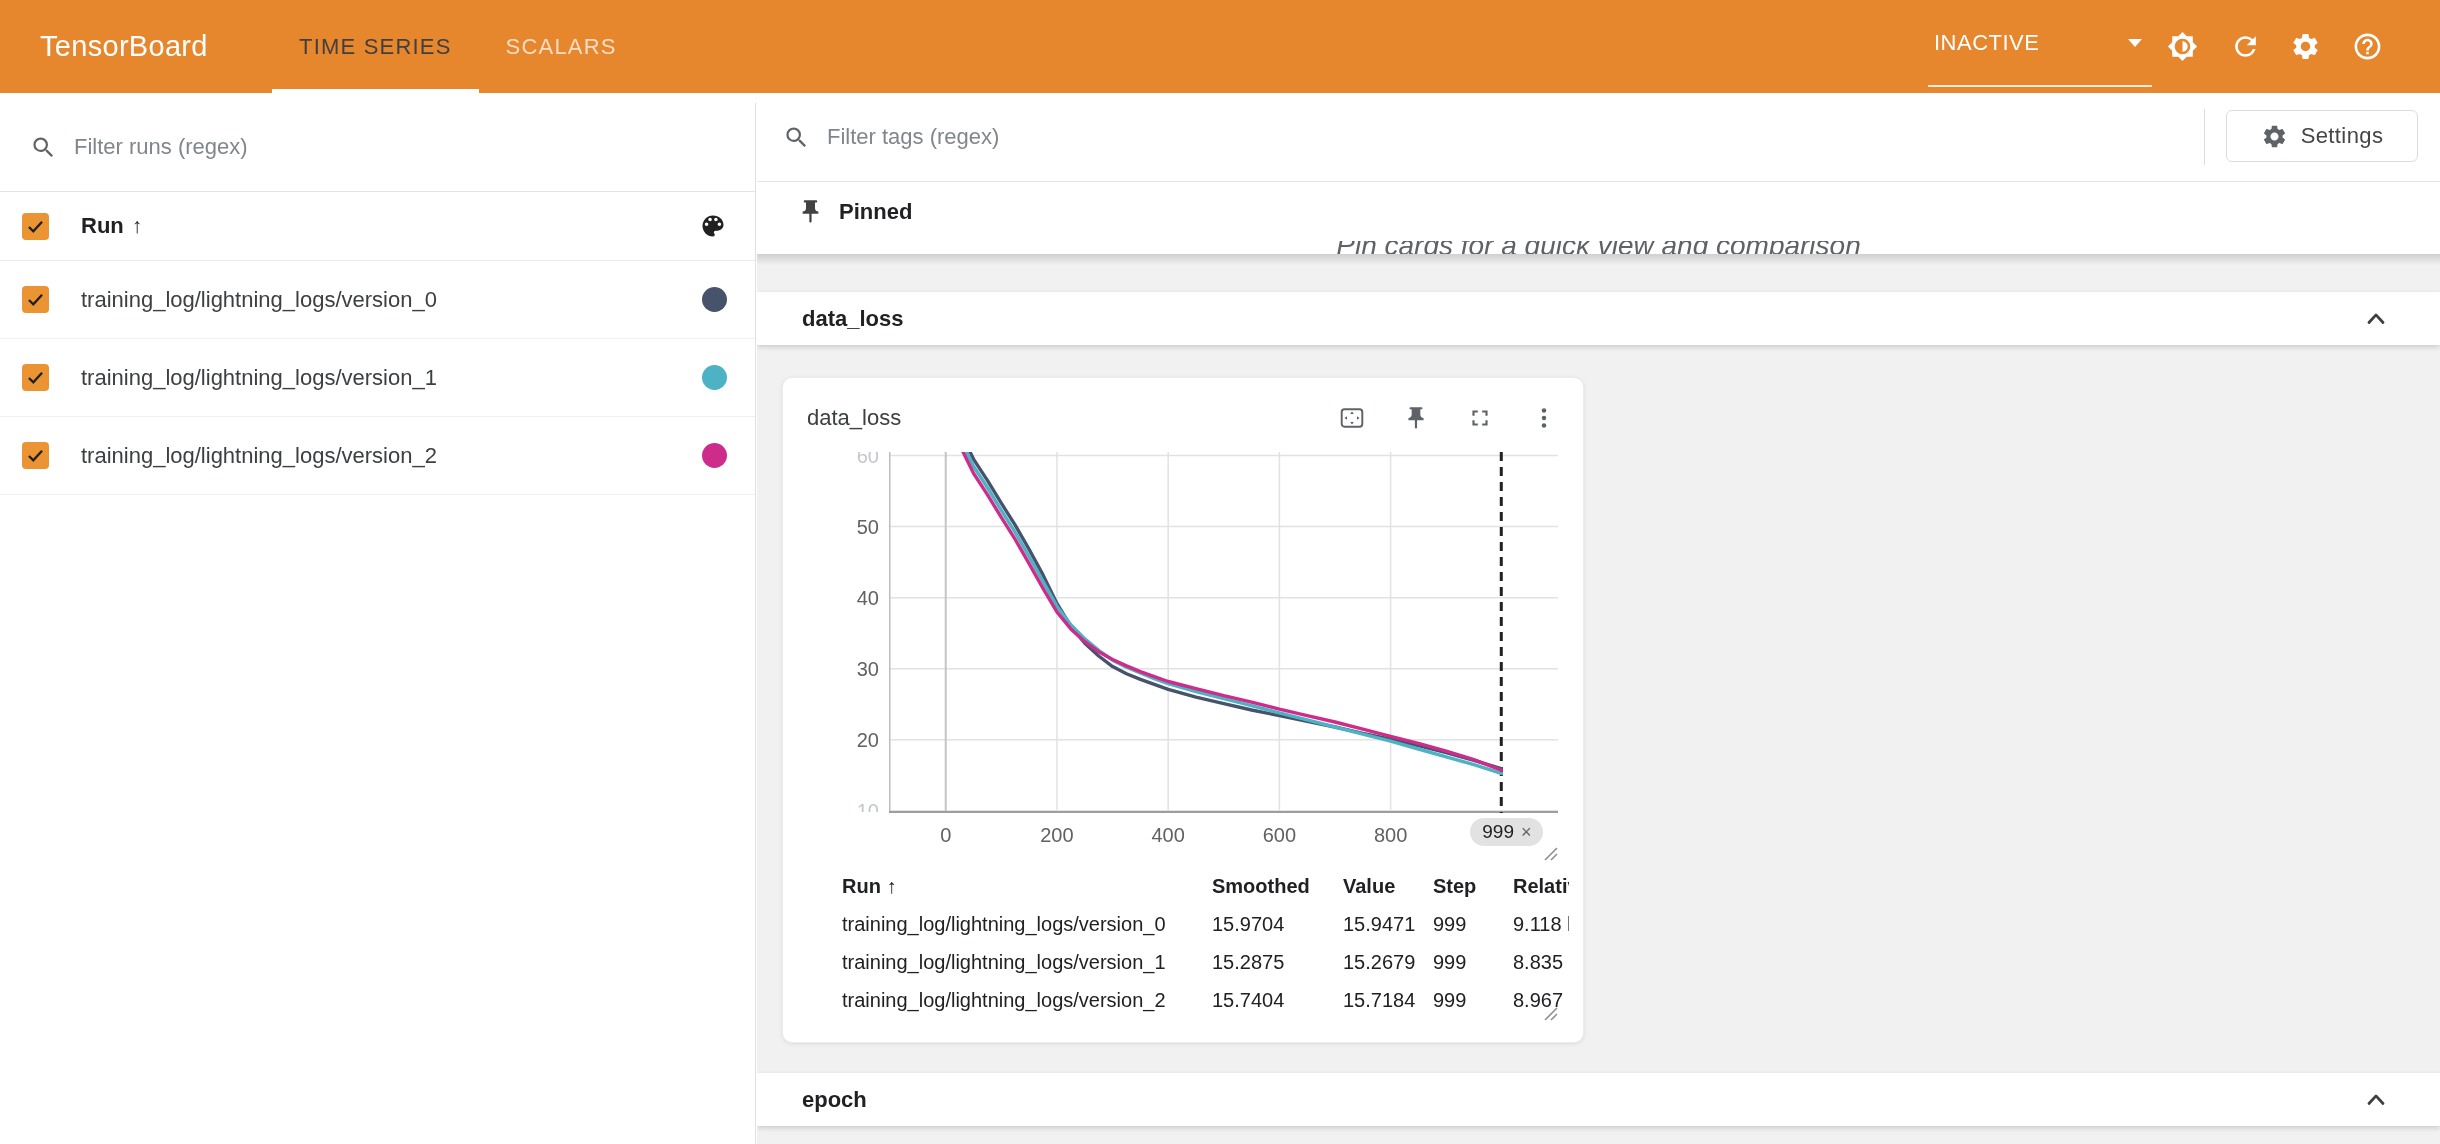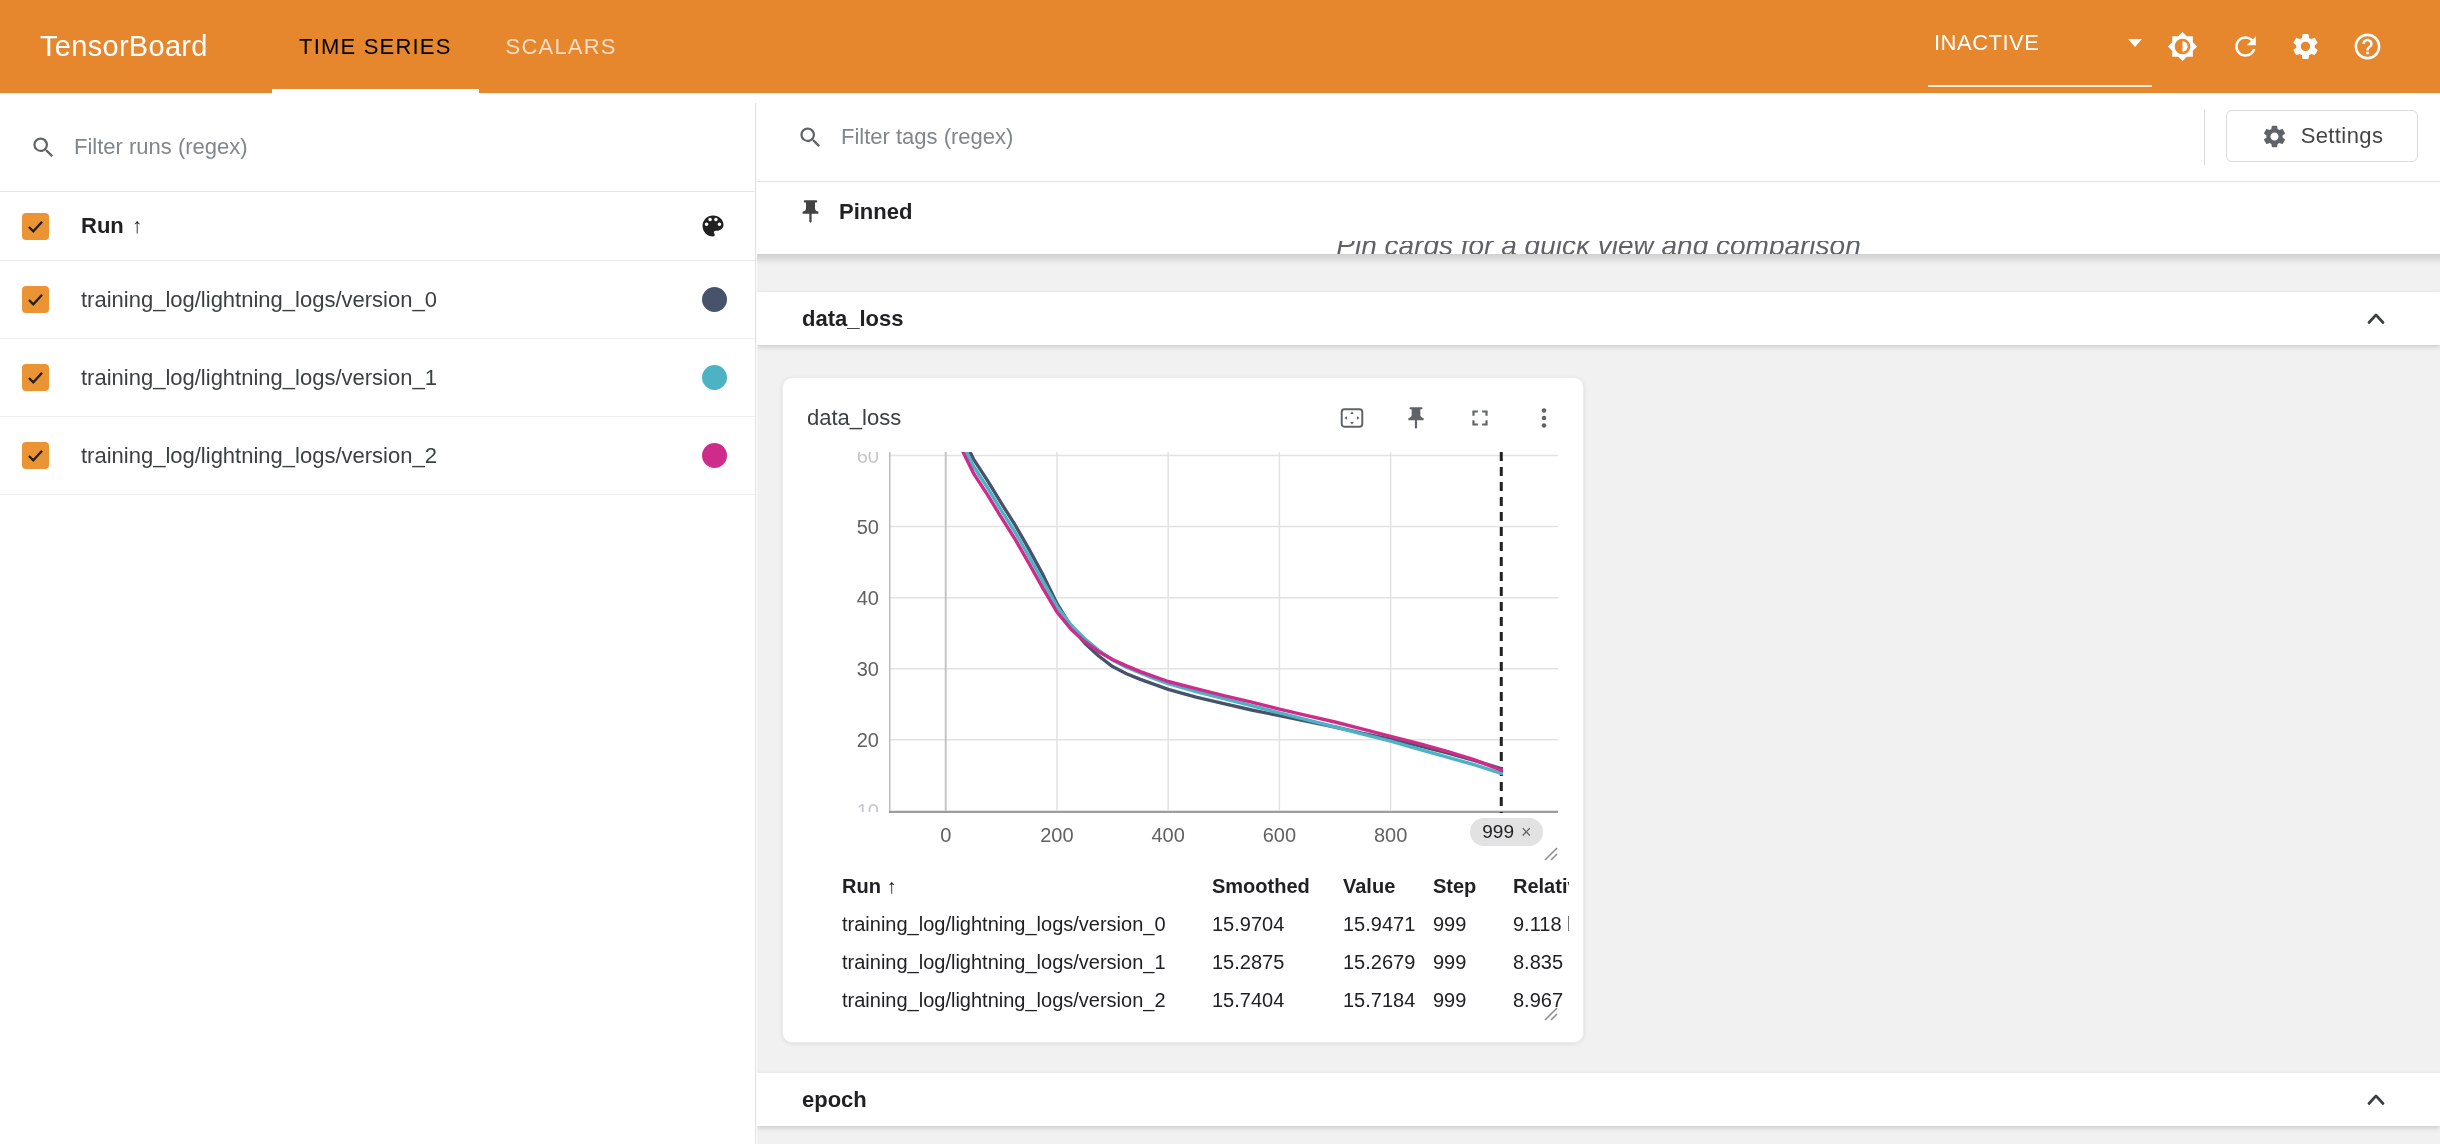--- a/index.html
+++ b/index.html
@@ -7,21 +7,21 @@
     font-family:"Liberation Sans", sans-serif; }
   #app { position:relative; width:2440px; height:1144px; }
 
   
   header { position:absolute; left:0; top:0; width:2440px; height:93px;
     background:var(--header-bg,#e6862d); color:#fff; }
   .logo { position:absolute; left:40px; top:0; line-height:93px; font-size:29px; font-weight:500; letter-spacing:.3px; }
   .tabs { position:absolute; left:272px; top:0; height:93px; display:flex; }
   .tab { position:relative; padding:0 27px; line-height:93px; font-size:22px; font-weight:500;
     letter-spacing:1.2px; color:rgba(255,255,255,.72); cursor:pointer; }
-  .tab.active { color:#000000; }
+  .tab.active { color:#404040; }
   .tab.active::after { content:""; position:absolute; left:0; right:0; bottom:0; height:4px; background:#fff; }
   .status-select { position:absolute; left:1928px; top:0; width:224px; height:87px;
     border-bottom:2px solid rgba(255,255,255,.85); display:flex; align-items:center;
     justify-content:space-between; padding:0 10px 0 6px; font-size:22px; font-weight:500; letter-spacing:.5px; }
   .caret-down { width:0; height:0; border-left:7px solid transparent; border-right:7px solid transparent;
     border-top:8px solid #fff; }
   .hicon { position:absolute; top:31px; width:31px; height:31px; color:#fff; }
   .hicon svg { width:100%; height:100%; }
 
   
@@ -42,21 +42,21 @@
   .palette { margin-left:auto; width:28px; height:28px; color:#212121; cursor:pointer; }
   .palette svg { width:100%; height:100%; }
   .run-row { height:78px; border-bottom:1px solid #f0f0f0; display:flex; align-items:center;
     padding:0 28px 0 22px; font-size:22px; color:#3c4043; }
   .run-row .run-label { margin-left:32px; }
   .run-dot { margin-left:auto; width:25px; height:25px; border-radius:50%; flex:none; }
 
   
   main { position:absolute; left:757px; top:93px; width:1683px; height:1051px; background:#fff; }
   .toolbar { position:absolute; left:0; top:0; right:0; height:89px; border-bottom:1px solid #e4e4e4;
-    display:flex; align-items:center; padding-left:40px; }
+    display:flex; align-items:center; padding-left:26px; }
   .btn-group { position:absolute; left:984px; top:20px; height:45px; display:flex;
     border:1px solid #dadce0; border-radius:5px; overflow:hidden; background:#fff; }
   .fbtn { padding:0 23px; font-size:20px; line-height:43px; color:#3c4043; background:#fff;
     border:none; border-left:1px solid #dadce0; cursor:pointer; font-family:"Liberation Sans",sans-serif; }
   .fbtn:first-child { border-left:none; }
   .fbtn.selected { background:#e4e4e4; font-weight:500; color:#202124; }
   .toolbar-divider { position:absolute; left:1447px; top:16px; height:56px; width:1px; background:#dadce0; }
   .settings-btn { position:absolute; left:1469px; top:17px; width:192px; height:52px;
     border:1px solid #dadce0; border-radius:6px; background:#fff; display:flex; align-items:center;
     justify-content:center; gap:13px; color:#454545; font-size:22px; letter-spacing:.4px; cursor:pointer; }

